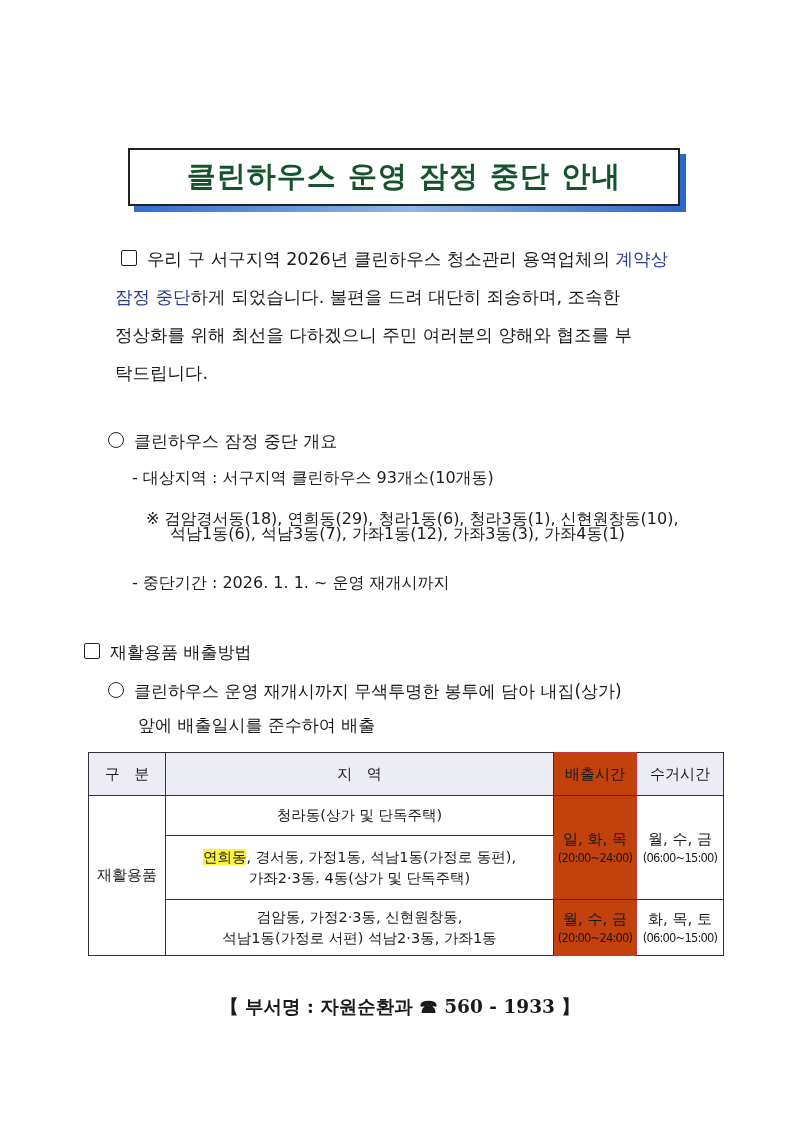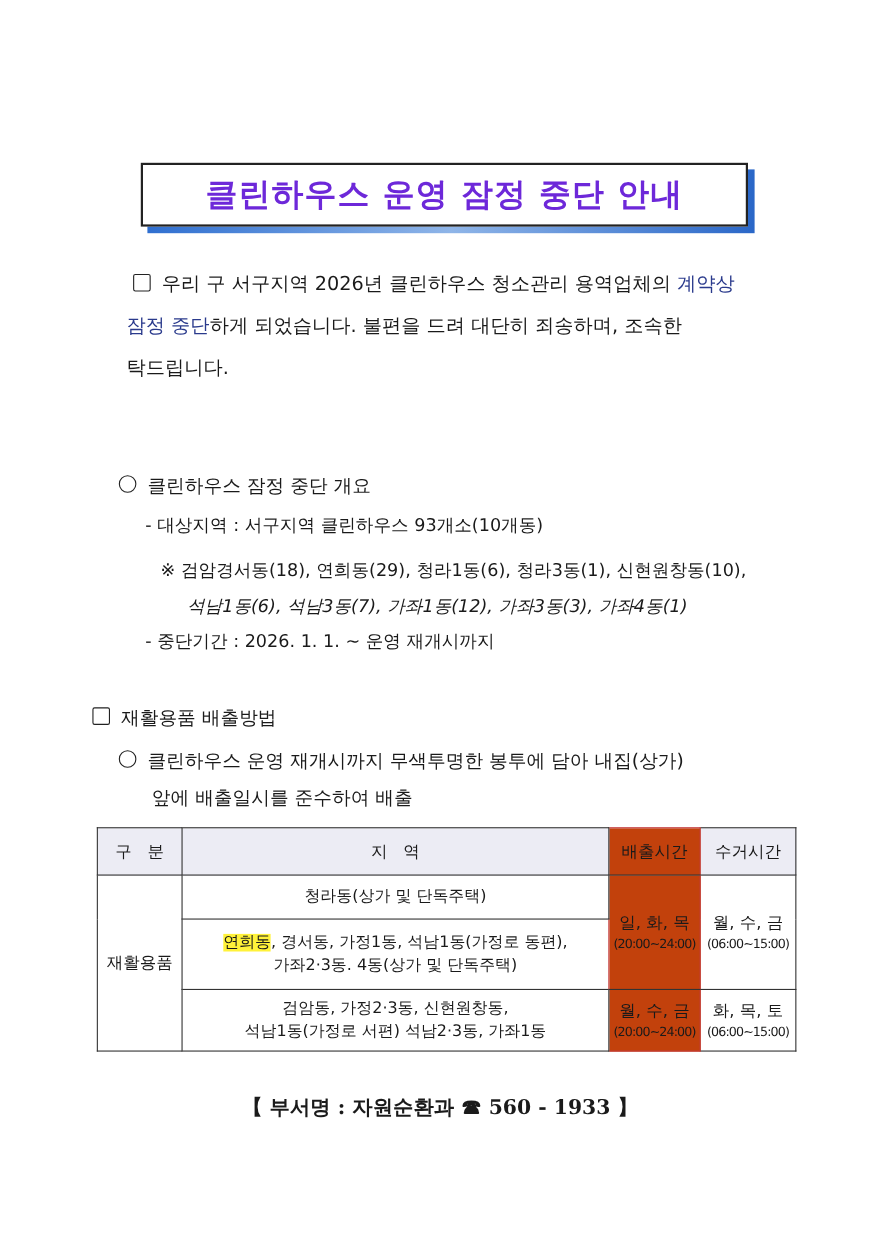--- a/index.html
+++ b/index.html
@@ -3,21 +3,21 @@
   <meta charset="utf-8">
   <style>
     html, body { margin: 0; padding: 0; }
     body {
       width: 800px; height: 1131px; background: #ffffff; position: relative; overflow: hidden;
       font-family: "DejaVu Sans", sans-serif; color: #1a1a1a;
     }
     .title-wrap { position: absolute; left: 128px; top: 148px; width: 552px; height: 56px; }
     .title-shadow { position: absolute; left: 6px; top: 6px; width: 552px; height: 58px; background: linear-gradient(90deg, #2f6fd0, #8fb5e8 50%, #2a67c8); }
     .title-box { position: absolute; left: 0; top: 0; width: 548px; height: 54px; border: 2px solid #222; background: #fff; display: flex; align-items: center; justify-content: center; }
-    .title-text { font-family: "DejaVu Sans", sans-serif; font-weight: bold; font-size: 29px; letter-spacing: 1px; color: #6d28d9; }
+    .title-text { font-family: "DejaVu Sans", sans-serif; font-weight: bold; font-size: 29px; letter-spacing: 1px; color: #14532d; }
 
     .para { position: absolute; font-size: 17.5px; line-height: 38px; }
     .blue { color: #2a3a8c; }
     .sq { display: inline-block; width: 14px; height: 14px; border: 1.6px solid #222; border-radius: 2px; vertical-align: -1px; margin-right: 10px; }
     .circ { display: inline-block; width: 14px; height: 14px; border: 1.6px solid #222; border-radius: 50%; vertical-align: -1px; margin-right: 10px; }
 
     #intro { left: 84px; top: 240px; width: 650px; text-align: justify; }
     #intro .line { display: block; white-space: nowrap; padding-left: 37px; }
     #intro .indent { padding-left: 31px; }
 
@@ -45,29 +45,30 @@
 <div class="title-wrap">
   <div class="title-shadow"></div>
   <div class="title-box">
     <span class="title-text">클린하우스 운영 잠정 중단 안내</span>
   </div>
 </div>
 
 <div class="para" id="intro">
   <span class="line"><span class="sq"></span><span>우리 구 서구지역 2026년 클린하우스 청소관리 용역업체의 </span><span class="blue">계약상</span></span>
   <span class="line indent"><span class="blue">잠정 중단</span><span>하게 되었습니다. 불편을 드려 대단히 죄송하며, 조속한</span></span>
+  <span class="line indent"><span>정상화를 위해 최선을 다하겠으니 주민 여러분의 양해와 협조를 부</span></span>
   <span class="line indent"><span>탁드립니다.</span></span>
 </div>
 
 <div class="sub" style="left:108px; top:430px;">
   <span class="circ"></span><span>클린하우스 잠정 중단 개요</span>
 </div>
 <div class="sub small" style="left:132px; top:468px;">- 대상지역 : 서구지역 클린하우스 93개소(10개동)</div>
 <div class="sub small" style="left:146px; top:509px;">※ 검암경서동(18), 연희동(29), 청라1동(6), 청라3동(1), 신현원창동(10),</div>
-<div class="sub small" style="left:170px; top:541px;font-style:italic;">석남1동(6), 석남3동(7), 가좌1동(12), 가좌3동(3), 가좌4동(1)</div>
+<div class="sub small" style="left:170px; top:524px;">석남1동(6), 석남3동(7), 가좌1동(12), 가좌3동(3), 가좌4동(1)</div>
 <div class="sub small" style="left:132px; top:573px;">- 중단기간 : 2026. 1. 1. ~ 운영 재개시까지</div>
 
 <div class="sub" style="left:84px; top:641px;">
   <span class="sq"></span><span>재활용품 배출방법</span>
 </div>
 <div class="sub" style="left:108px; top:680px;">
   <span class="circ"></span><span>클린하우스 운영 재개시까지 무색투명한 봉투에 담아 내집(상가)</span>
 </div>
 <div class="sub" style="left:138px; top:714px;">앞에 배출일시를 준수하여 배출</div>
 

